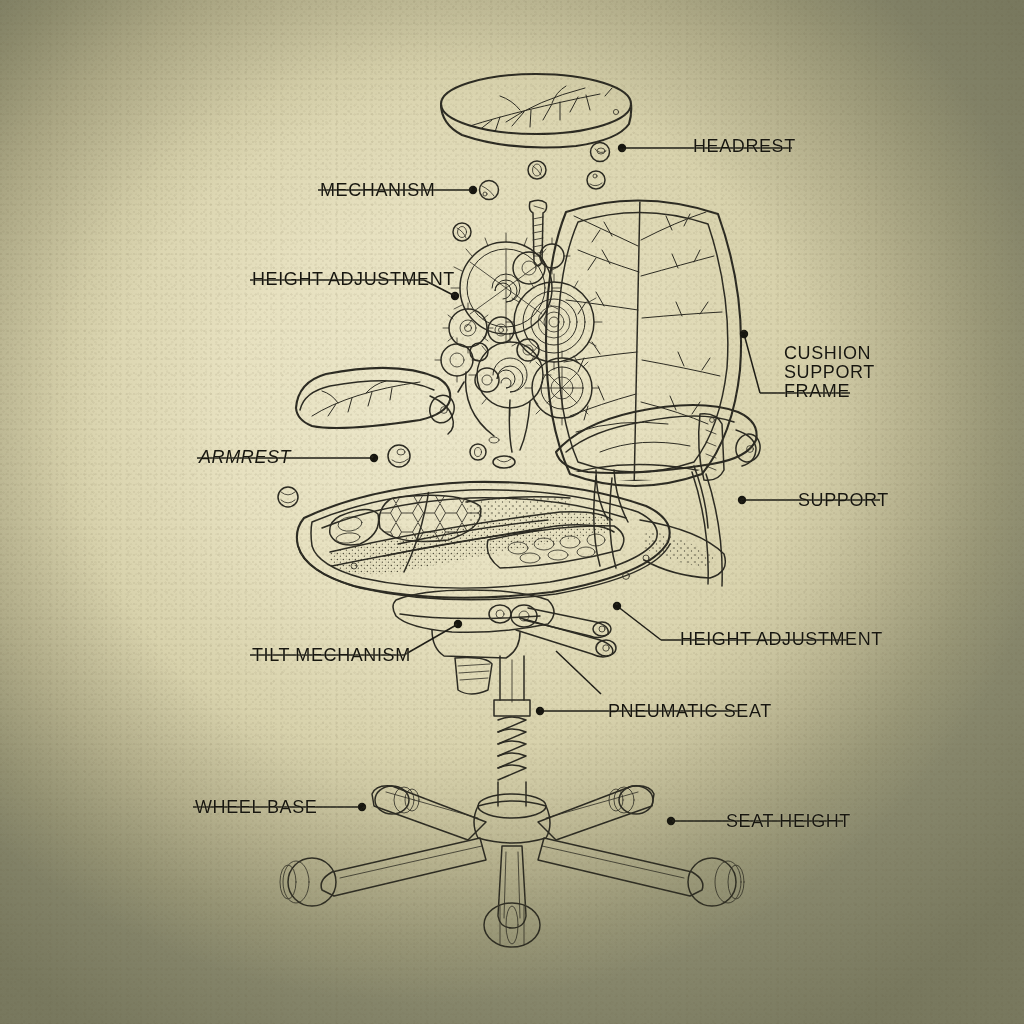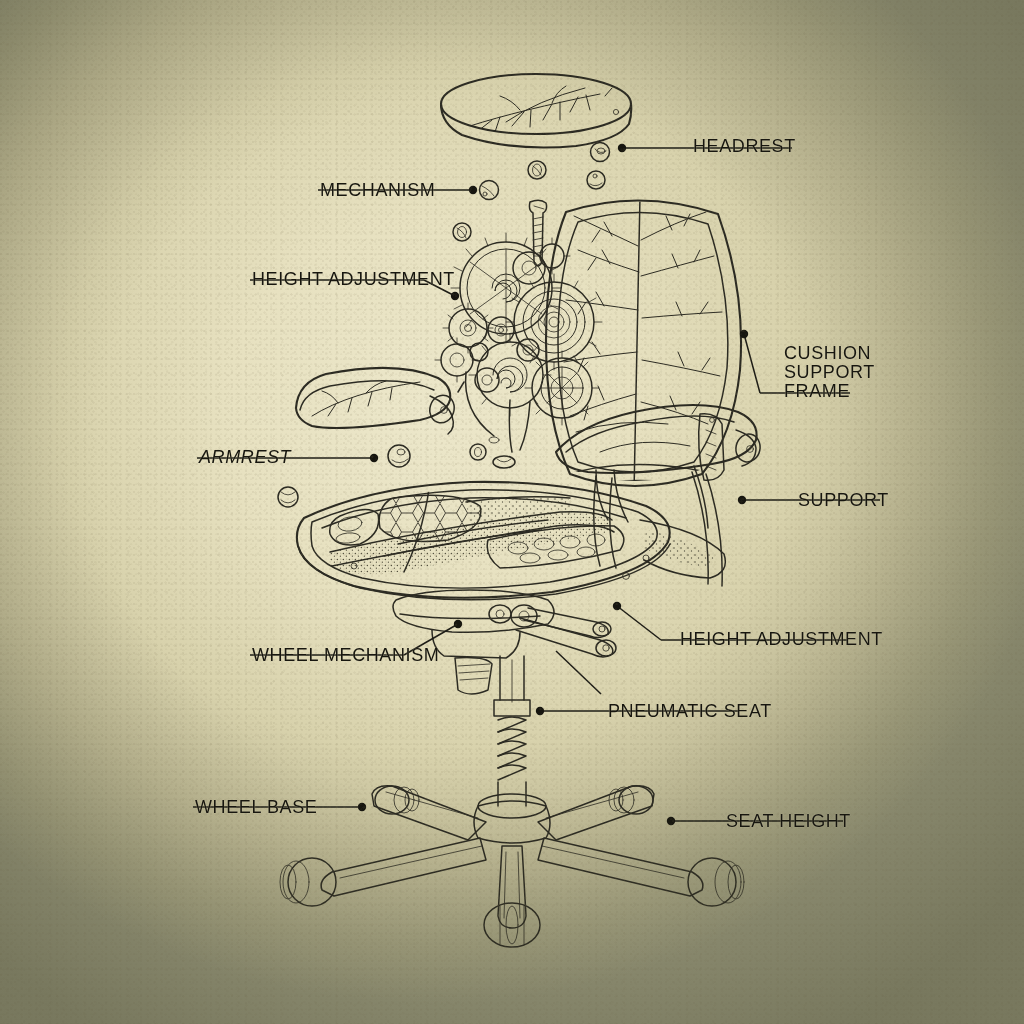--- a/index.html
+++ b/index.html
@@ -567,19 +567,19 @@
   <div id="labels">
       <div class="lbl" style="left: 693px; top: 126px;">HEADREST</div>
       <div class="lbl" style="left: 320px; top: 170px;">MECHANISM</div>
       <div class="lbl" style="left: 252px; top: 259px;">HEIGHT ADJUSTMENT</div>
       <div class="lbl" style="left: 784px; top: 333px;">CUSHION
 SUPPORT
 FRAME</div>
       <div class="lbl" style="left: 199px; top: 437px; font-style: italic;">ARMREST</div>
       <div class="lbl" style="left: 798px; top: 480px;">SUPPORT</div>
       <div class="lbl" style="left: 680px; top: 619px;">HEIGHT ADJUSTMENT</div>
-      <div class="lbl" style="left: 252px; top: 635px;">WHEEL MECHANISM</div>
+      <div class="lbl" style="left: 252px; top: 635px;">TILT MECHANISM</div>
       <div class="lbl" style="left: 608px; top: 691px;">PNEUMATIC SEAT</div>
       <div class="lbl" style="left: 195px; top: 787px;">WHEEL BASE</div>
       <div class="lbl" style="left: 726px; top: 801px;">SEAT HEIGHT</div>
     </div>
 
 </div>
 
 </body></html>

